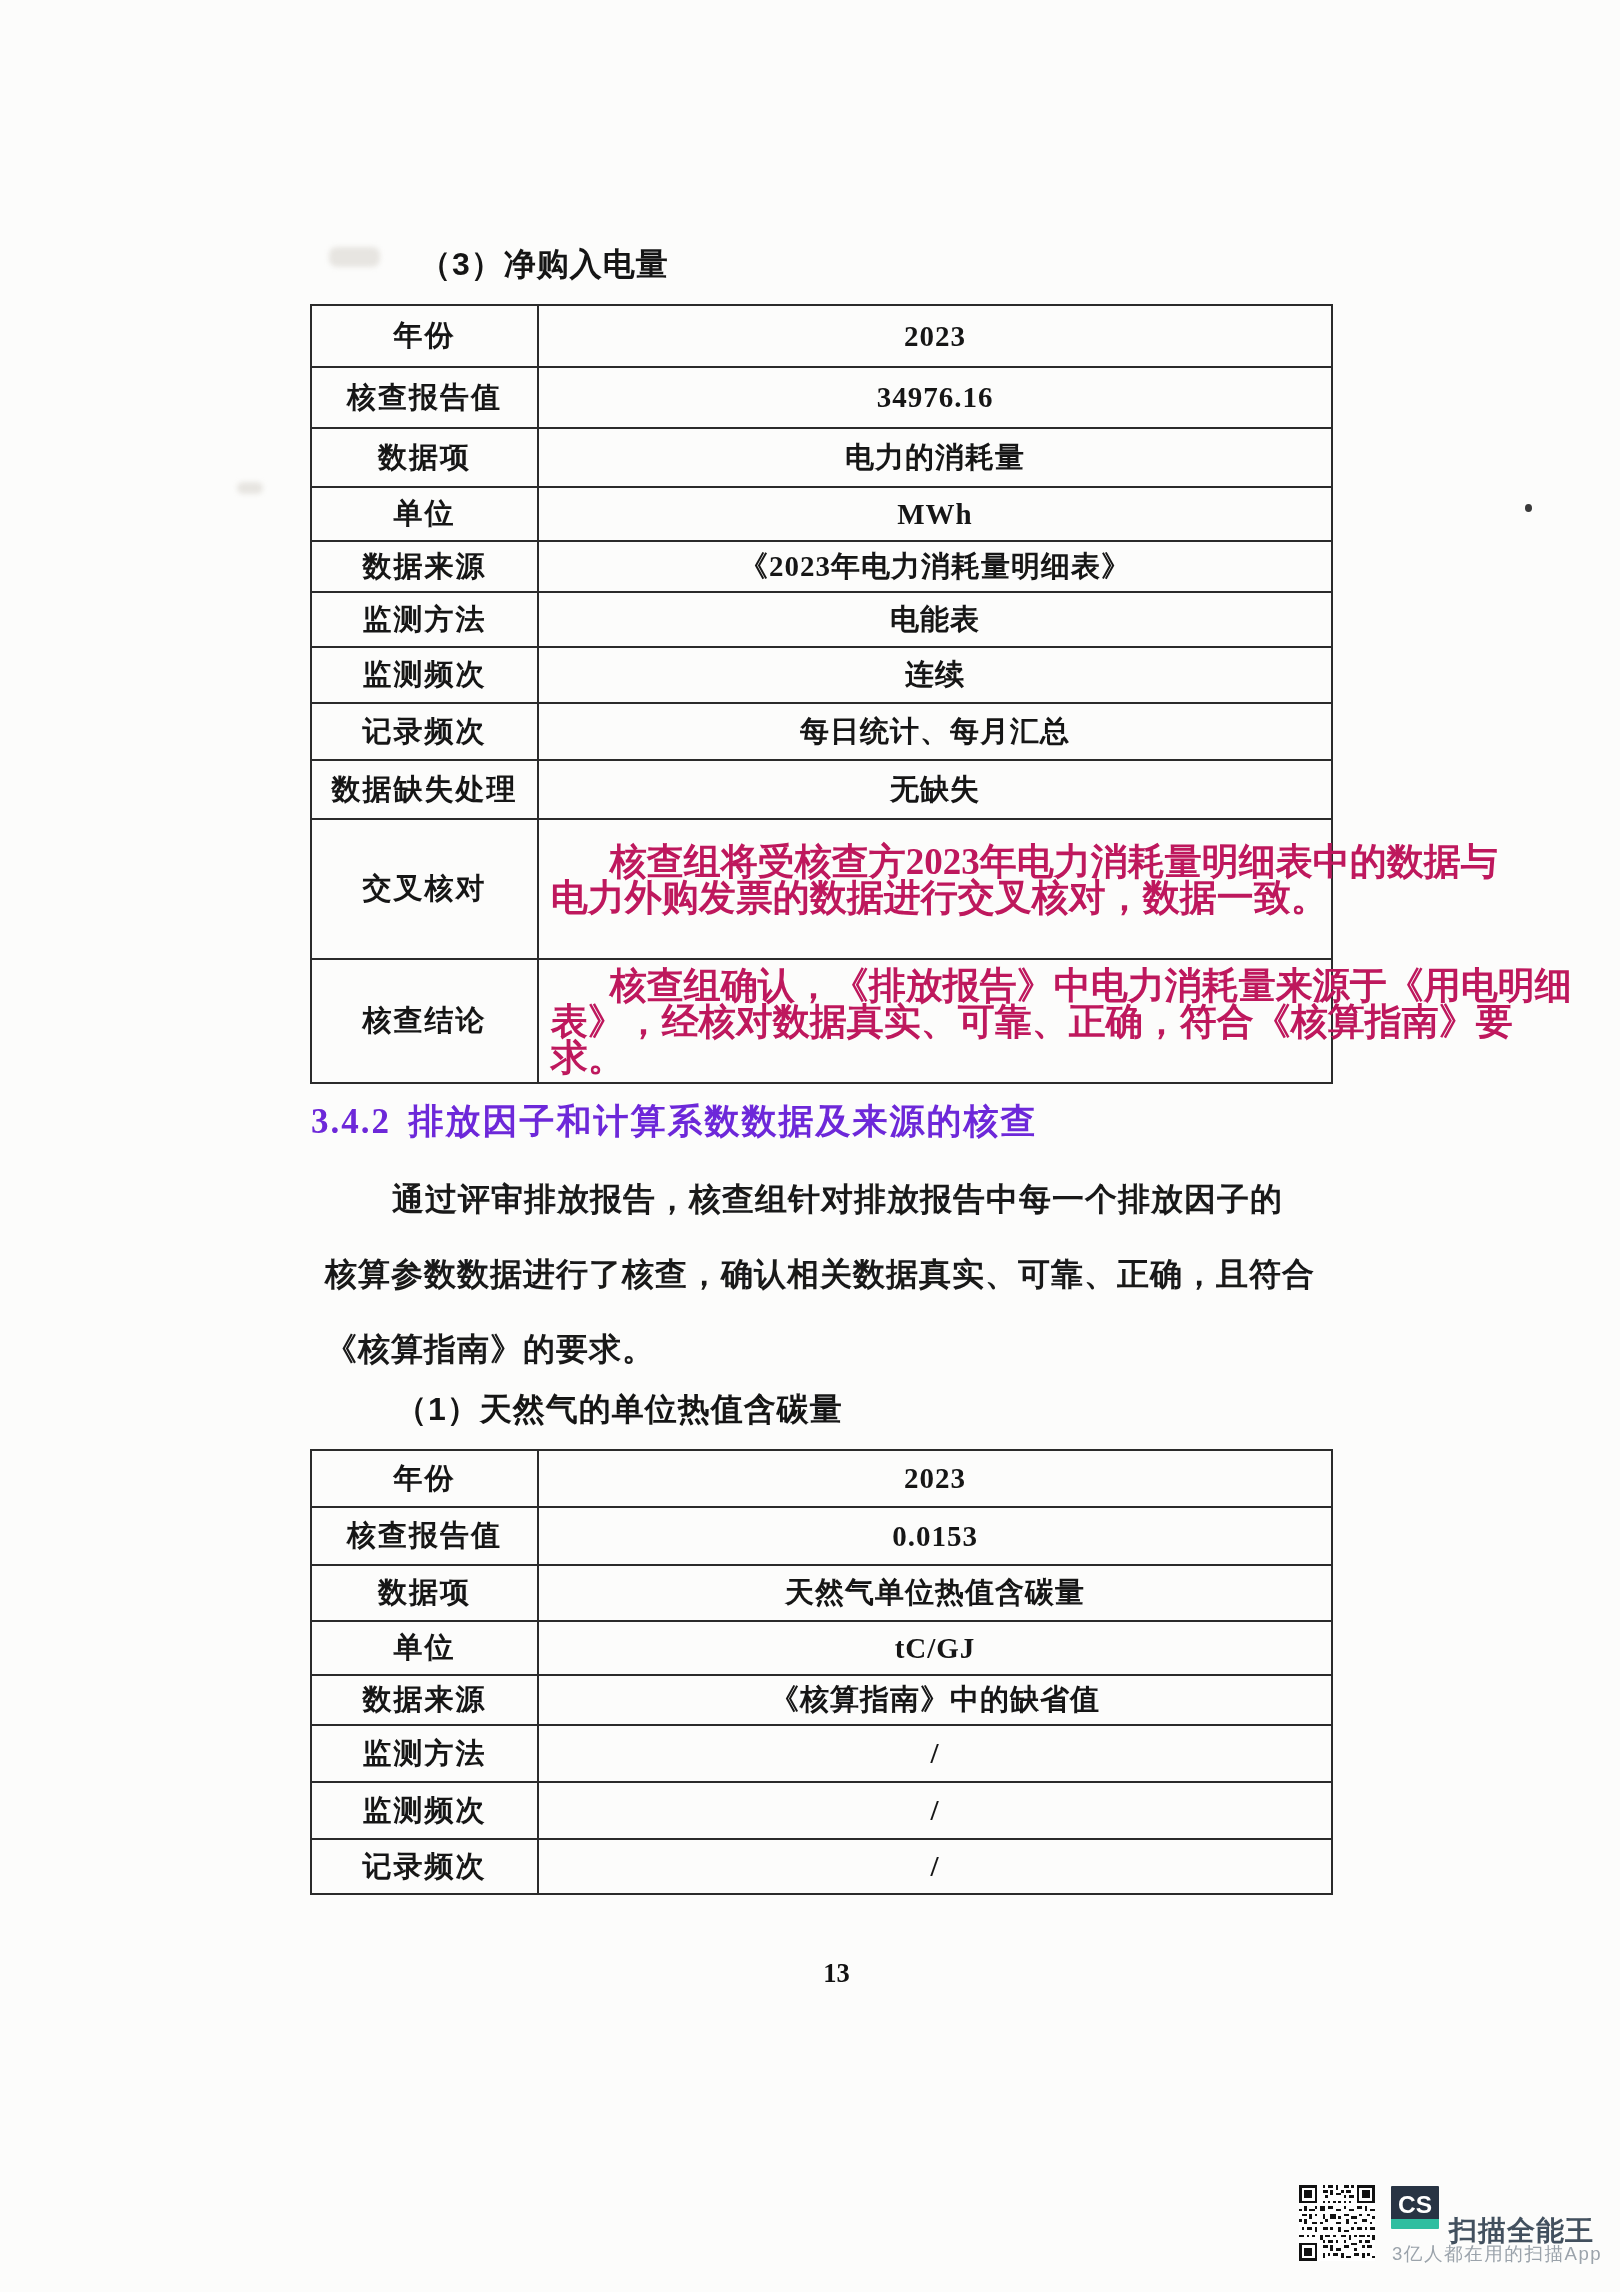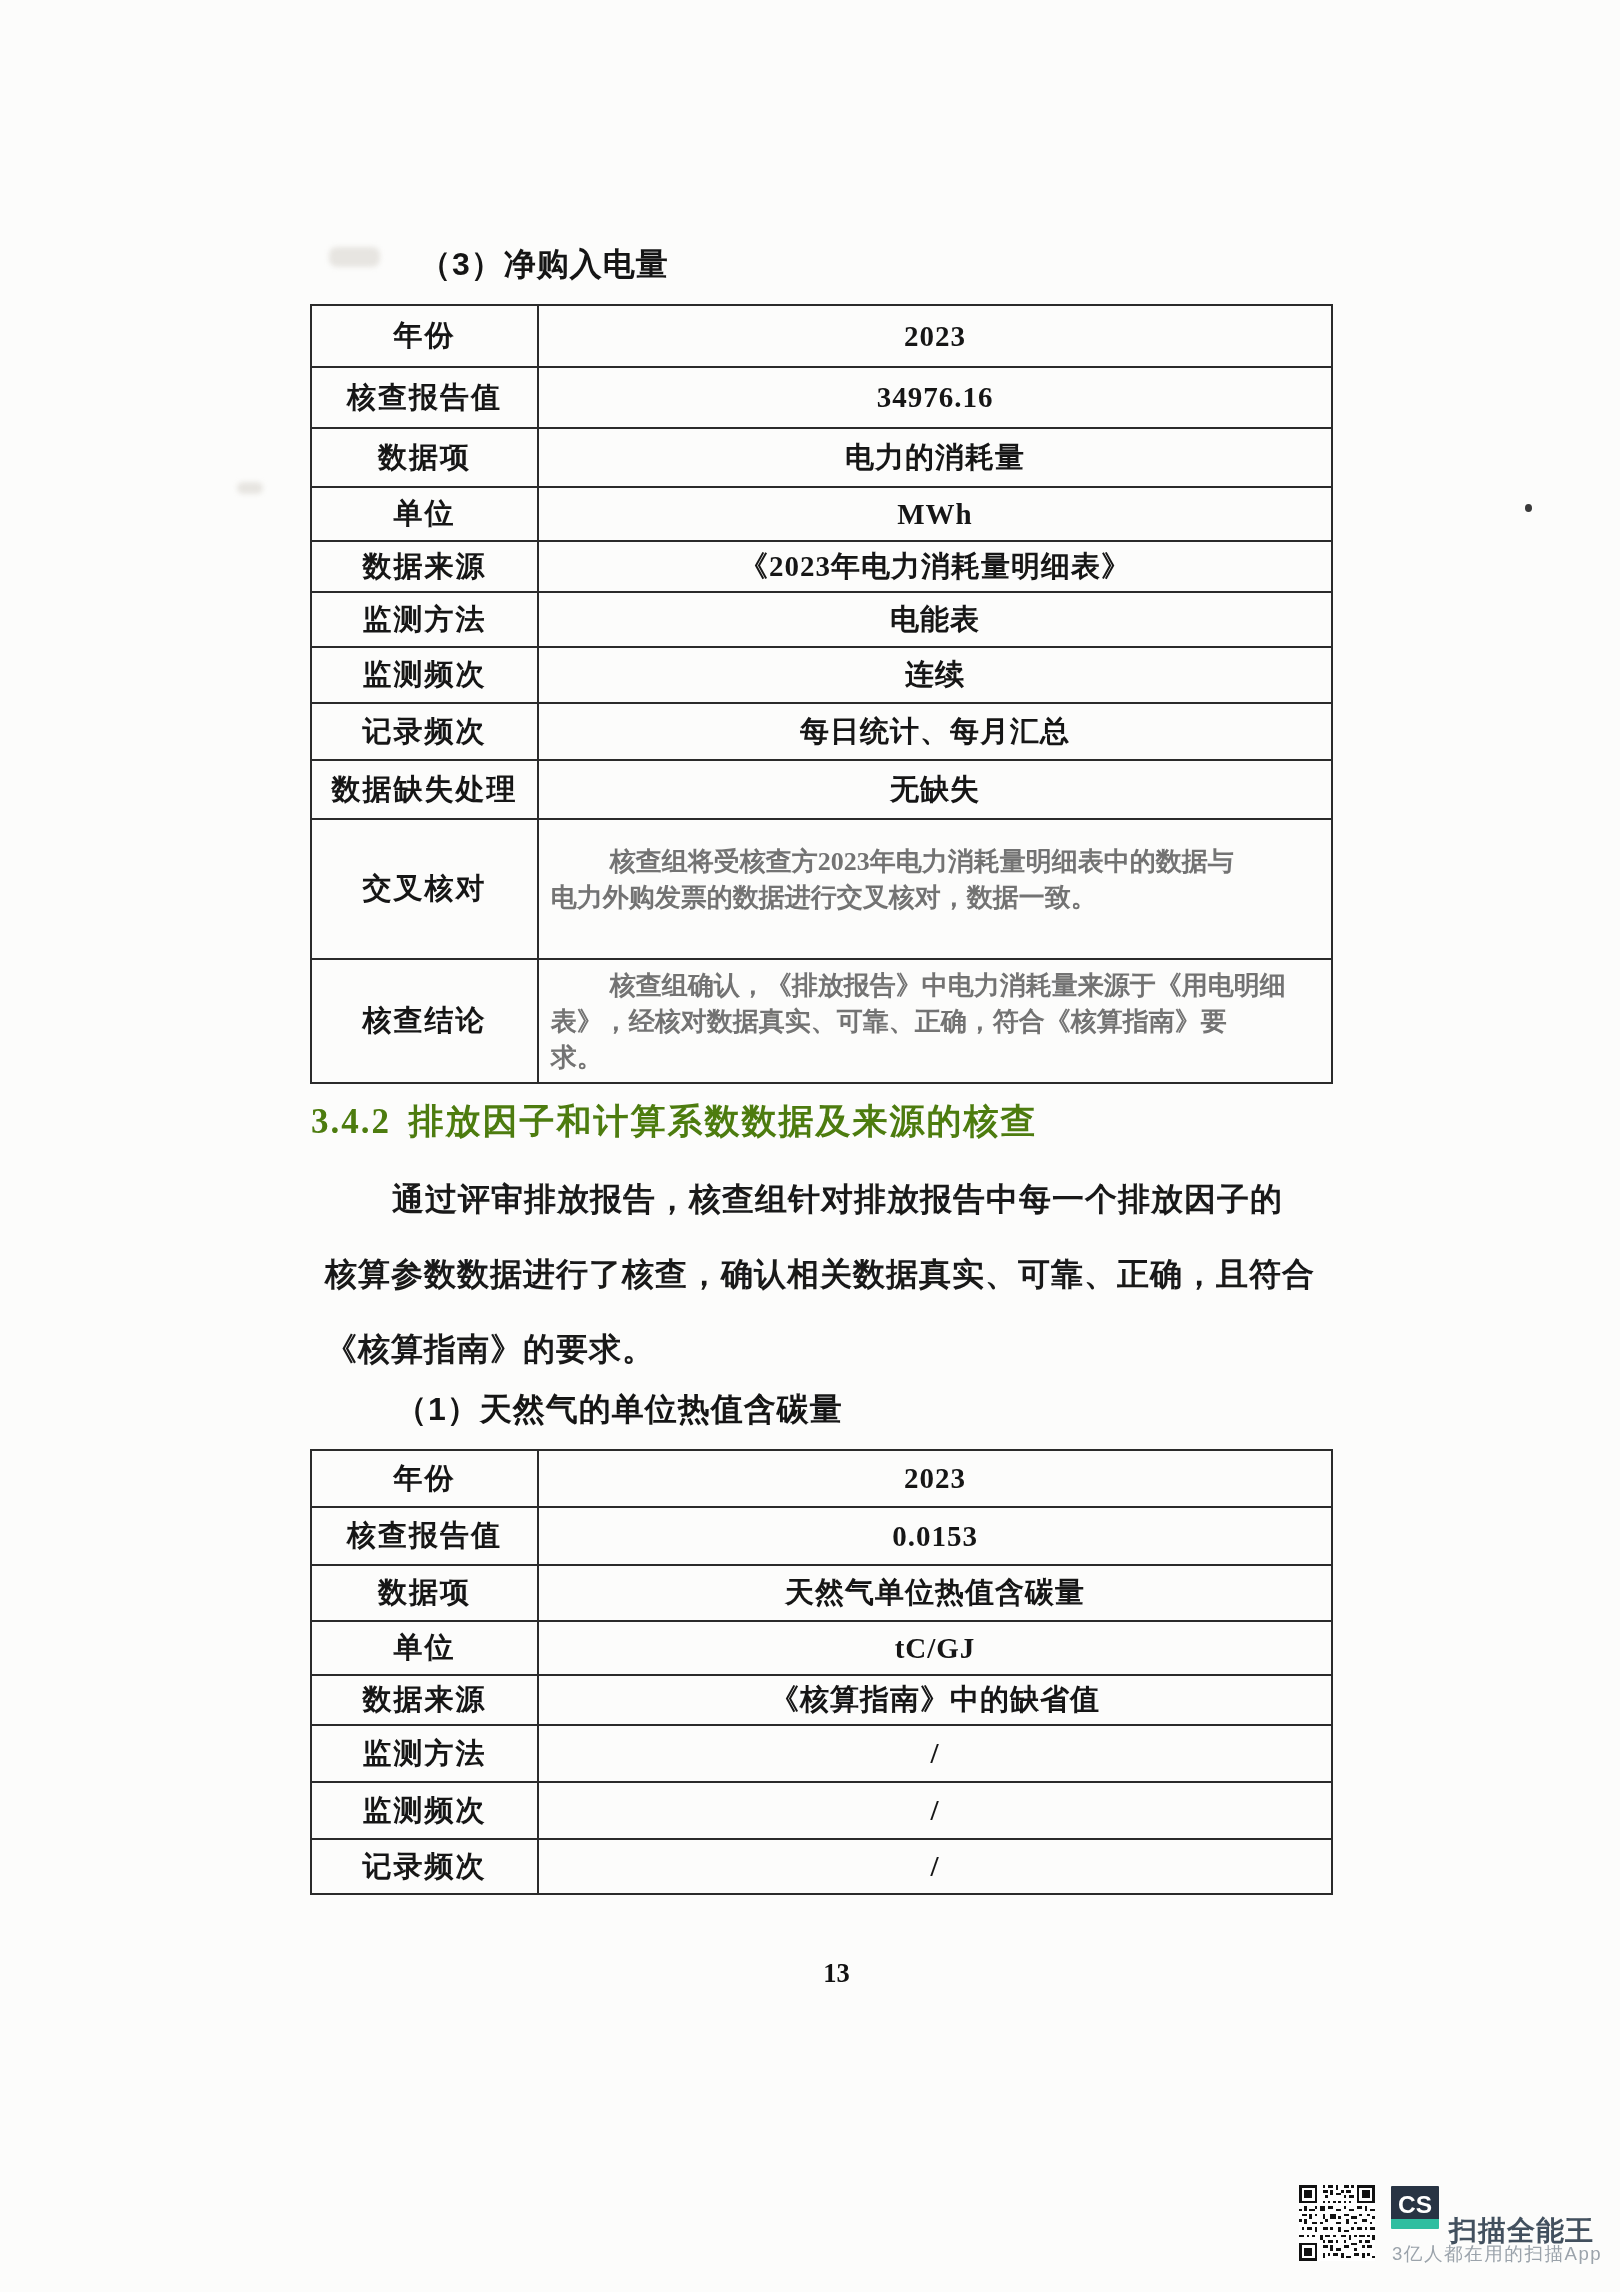--- a/index.html
+++ b/index.html
@@ -21,21 +21,21 @@
     color:#151515;
     white-space:nowrap;
   }
   #title-net-power{left:390px;top:243px;margin-left:29px;}
   #title-ng{left:395px;top:1388px;}
   .section-heading{
     position:absolute;
     left:311px;top:1098px;
     font-size:35px;
     font-weight:700;
-    color:#4d7c0f;
+    color:#6d28d9;
     white-space:nowrap;
   }
   .section-heading .num{font-family:"Liberation Serif",serif;letter-spacing:2px;margin-right:17.6px;}
   .section-heading .txt{font-family:"Liberation Sans",sans-serif;letter-spacing:2px;}
   .body-para{
     position:absolute;
     left:325px;top:1162px;
     font-size:32px;
     font-weight:600;
     line-height:75px;
@@ -74,22 +74,22 @@
     font-family:"Liberation Serif", serif;
     font-weight:700;
     font-size:29px;
     letter-spacing:1px;
     text-align:center;
     color:#161616;
   }
   .vtable td.val-para{
     font-family:"Liberation Serif", serif;
     font-weight:700;
-    font-size:26px;
-    color:#737373;
+    font-size:37px;
+    color:#be185d;
     text-align:left;
     vertical-align:top;
     padding:23.5px 11.8px 5.9px 11.8px;
   }
   .vtable td.val-para.tight{padding-top:7.8px;}
   .vtable td.val-para .line{line-height:36px;white-space:nowrap;}
   .vtable td.val-para .line.indent{padding-left:59px;}
   
   .t1r0{height:62px;} .t1r1{height:61px;} .t1r2{height:59px;} .t1r3{height:54px;}
   .t1r4{height:51px;} .t1r5{height:55px;} .t1r6{height:56px;} .t1r7{height:57px;}

